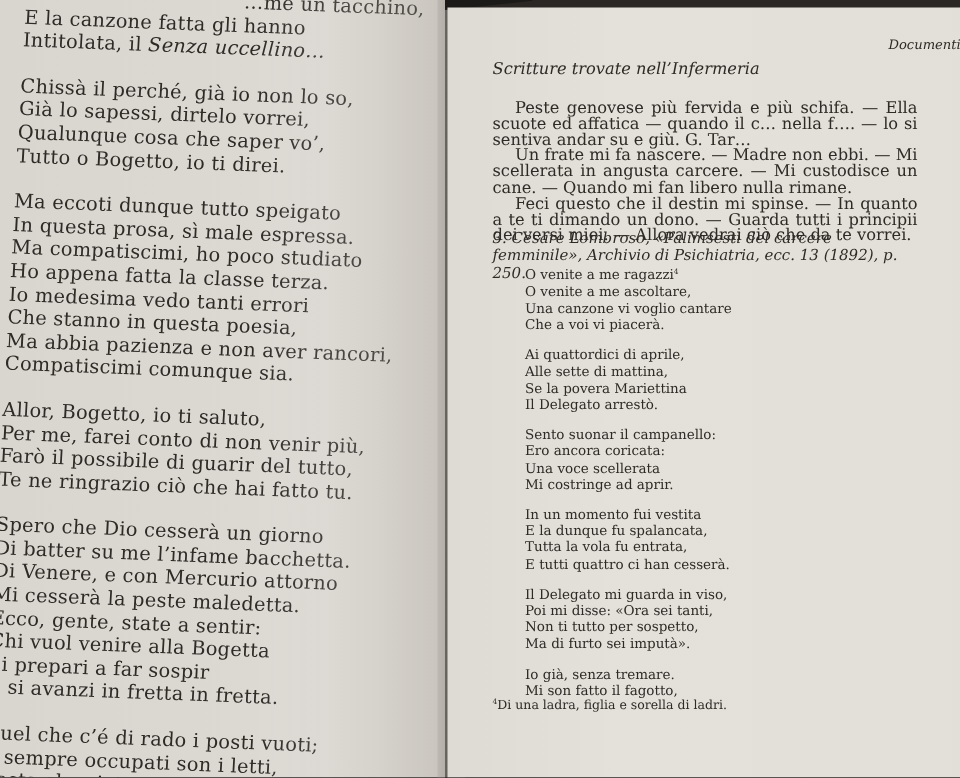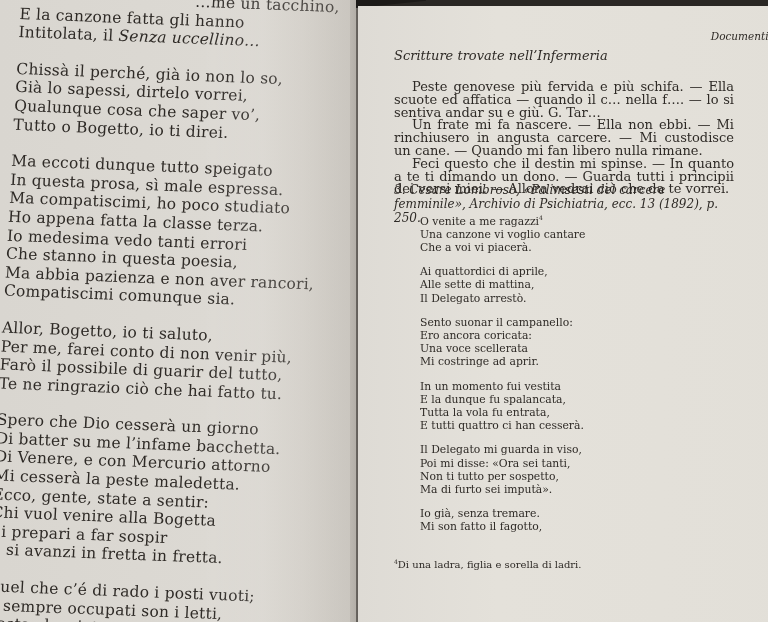--- a/index.html
+++ b/index.html
@@ -182,35 +182,37 @@
 
   <div class="page-right">
     <div class="running-head">
       <span>Documenti</span><span class="pg">69</span>
     </div>
 
     <div class="section-title">Scritture trovate nell’Infermeria</div>
 
     <div class="prose">
       <p>Peste genovese più fervida e più schifa. — Ella scuote ed affatica — quando il c… nella f…. — lo si sentiva andar su e giù. G. Tar…</p>
-      <p>Un frate mi fa nascere. — Ella non ebbi. — Mi rinchiusero in angusta carcere. — Mi custodisce un cane. — Quando mi fan libero nulla rimane.</p>
+      <p>Un frate mi fa nascere. — Madre non ebbi. — Mi scellerata in angusta carcere. — Mi custodisce un cane. — Quando mi fan libero nulla rimane.</p>
       <p>Feci questo che il destin mi spinse. — In quanto a te ti dimando un dono. — Guarda tutti i principii dei versi miei. — Allora vedrai ciò che da te vorrei.</p>
     </div>
 
     <div class="citation">3. Cesare Lombroso, «Palimsesti del carcere femminile», Archivio di Psichiatria, ecc. 13 (1892), p. 250.</div>
 
     <div class="poem">
       <div class="stanza">
         <span class="line"><span>O venite a me ragazzi</span><span class="fn-mark">4</span></span>
+        <span class="line">O venite a me ascoltare,</span>
         <span class="line">Una canzone vi voglio cantare</span>
         <span class="line">Che a voi vi piacerà.</span>
       </div>
       <div class="stanza">
         <span class="line">Ai quattordici di aprile,</span>
         <span class="line">Alle sette di mattina,</span>
+        <span class="line">Se la povera Mariettina</span>
         <span class="line">Il Delegato arrestò.</span>
       </div>
       <div class="stanza">
         <span class="line">Sento suonar il campanello:</span>
         <span class="line">Ero ancora coricata:</span>
         <span class="line">Una voce scellerata</span>
         <span class="line">Mi costringe ad aprir.</span>
       </div>
       <div class="stanza">
         <span class="line">In un momento fui vestita</span>

